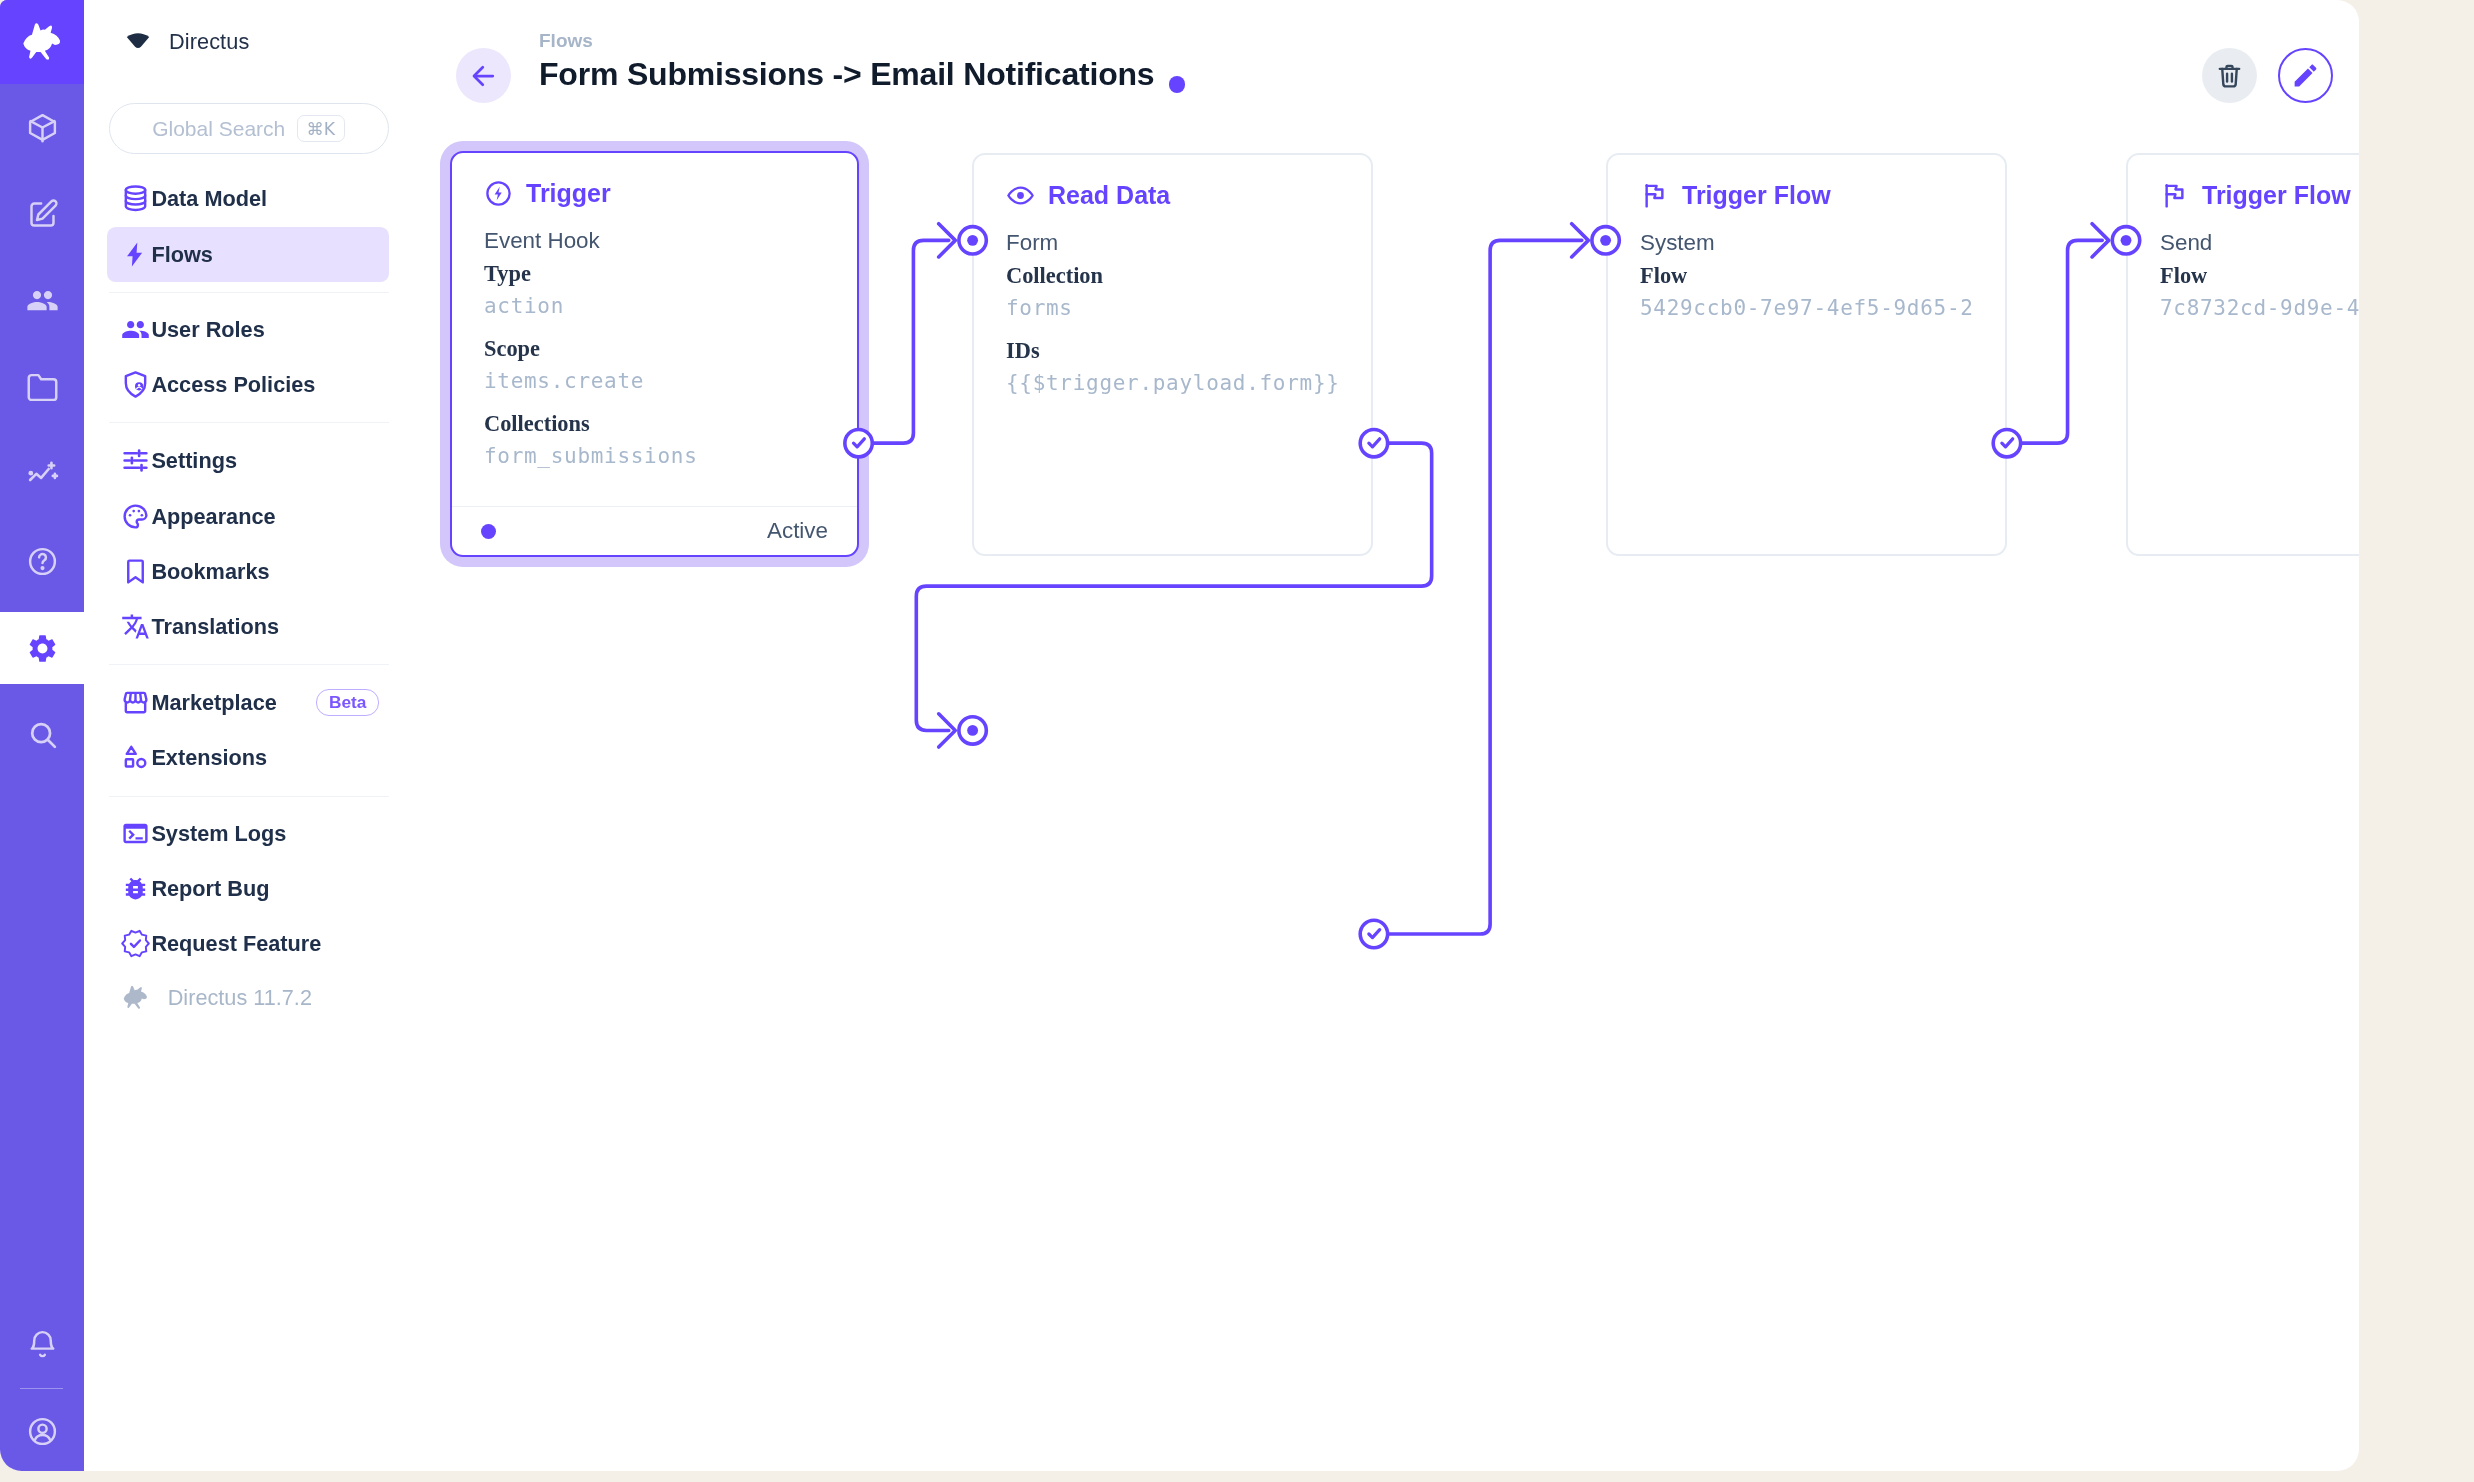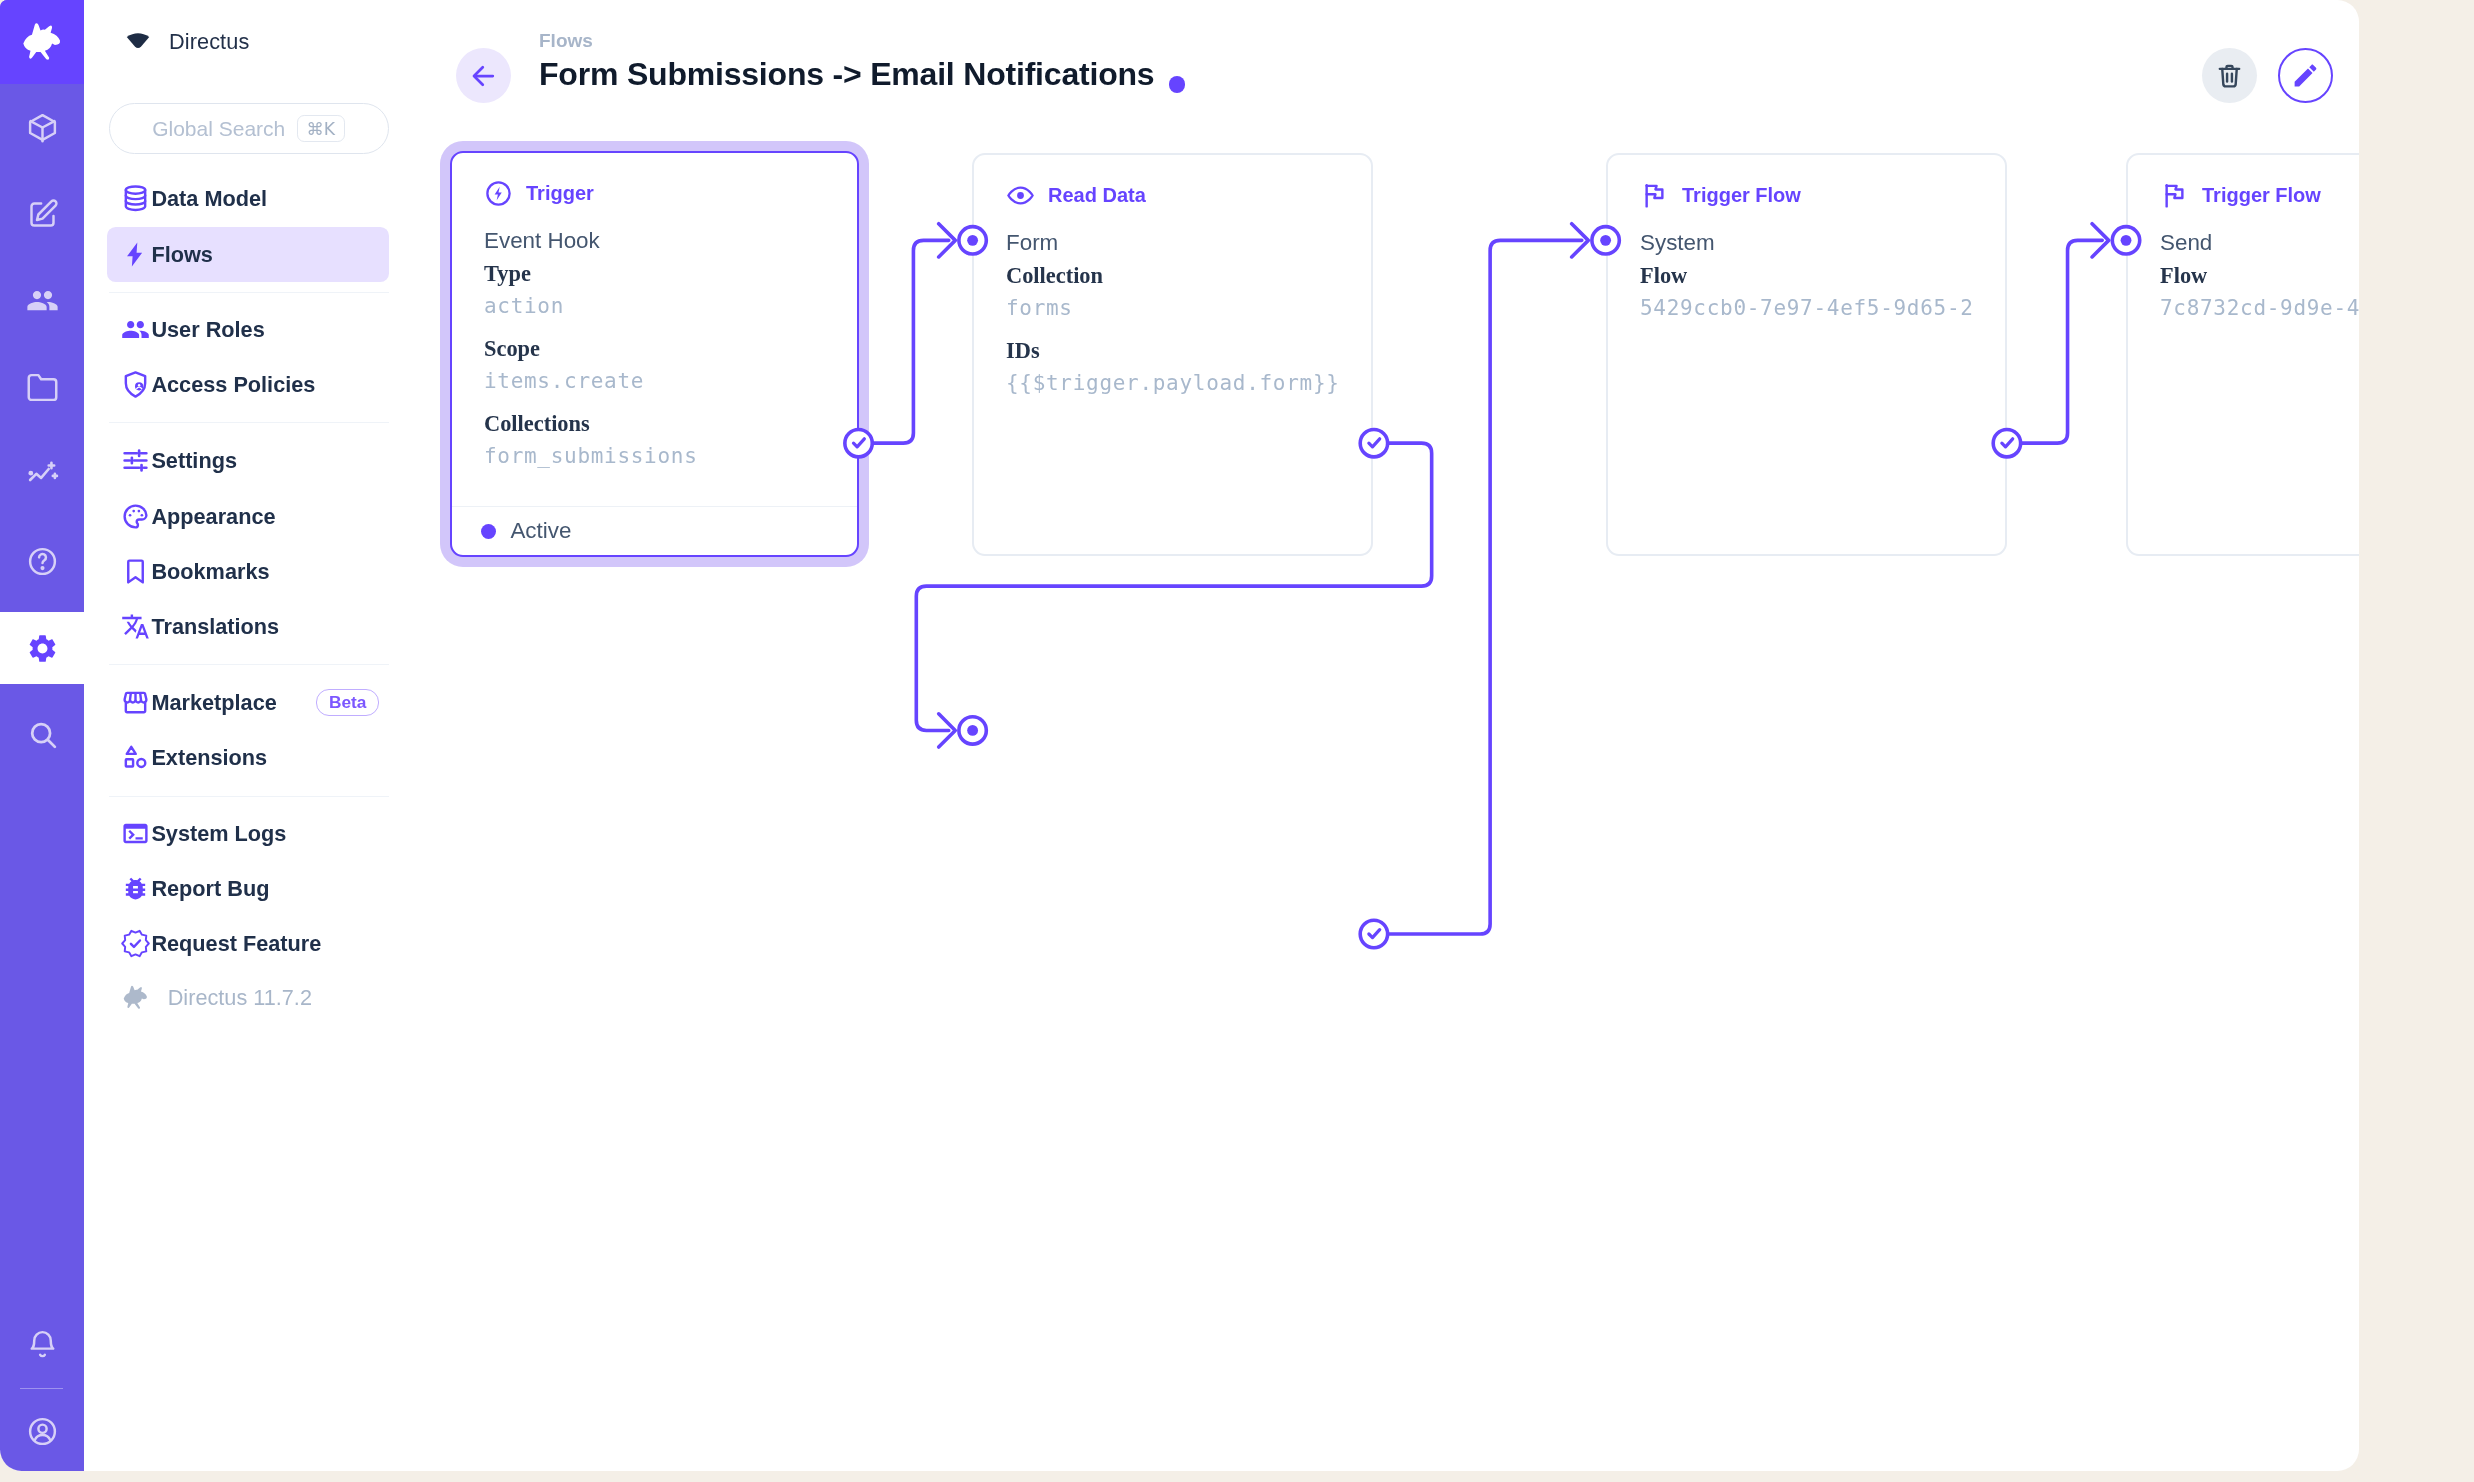--- a/index.html
+++ b/index.html
@@ -47,29 +47,29 @@
   .title-row{display:flex;align-items:flex-end;margin-top:3px;}
   .page-title{font-size:32px;font-weight:800;color:#101B2C;letter-spacing:-0.2px;white-space:nowrap;}
   .status-dot{width:16.6px;height:16.6px;border-radius:50%;background:#6644FF;margin-left:14.4px;}
   .hdr-btn{position:absolute;top:48px;width:55px;height:55px;border-radius:50%;display:flex;align-items:center;justify-content:center;cursor:pointer;z-index:2;box-sizing:border-box;}
   .trash-btn{left:2202px;background:#E9EDF2;color:#36475C;}
   .edit-btn{left:2278px;background:#FFFFFF;border:2.9px solid #6644FF;color:#6644FF;}
   .hdr-btn svg{width:29px;height:29px;}
   
   .node{position:absolute;background:#FFFFFF;border:2.2px solid #E7ECF3;border-radius:13px;box-sizing:border-box;padding:21.7px 32px;z-index:2;}
   .node.trigger{border:2.9px solid #6644FF;box-shadow:0 0 0 10px #D2C6FA;}
-  .node-title{height:38px;display:flex;align-items:center;gap:13px;color:#6644FF;font-size:20px;font-weight:700;}
+  .node-title{height:38px;display:flex;align-items:center;gap:13px;color:#6644FF;font-size:25px;font-weight:700;}
   .node-title svg{width:29px;height:29px;flex:0 0 auto;}
   .nrow{height:33px;line-height:33px;font-size:22.4px;white-space:nowrap;overflow:hidden;}
   .nrow.first{margin-top:11.6px;}
   .nrow.key{color:#44566F;}
   .nrow.label{color:#25344B;font-weight:700;font-family:Liberation Serif, serif;}
   .nrow.gap{margin-top:8.7px;}
   .nrow.mono{font-family:"DejaVu Sans Mono","Liberation Mono",monospace;font-size:21px;color:#A8B8CC;letter-spacing:0.7px;}
-  .node-footer{position:absolute;left:0;right:0;bottom:0;height:48px;border-top:1.4px solid #EDF1F6;display:flex;align-items:center;padding:0 29px;}
+  .node-footer{position:absolute;left:0;right:0;bottom:0;height:48px;border-top:1.4px solid #EDF1F6;display:flex;align-items:center;padding:0 29px;justify-content:space-between;}
   .footer-dot{width:15px;height:15px;border-radius:50%;background:#6644FF;}
   .footer-label{margin-left:14.4px;font-size:22.4px;color:#44566F;}
   
   .wires{position:absolute;left:0;top:0;width:2475px;height:1471px;z-index:3;pointer-events:none;}
   
   .rail{position:absolute;left:2383px;top:0;width:92px;height:1471px;background:#FFFFFF;border-left:1.4px solid #EAEEF5;z-index:6;box-sizing:border-box;}
   .rail-divider{position:absolute;left:0;width:90px;height:1.4px;background:#EAEEF5;}
   .rail-icon{position:absolute;left:0;width:90px;display:flex;align-items:center;justify-content:center;color:#36475C;cursor:pointer;}
   .rail-icon svg{width:33px;height:33px;}
   .badge{position:absolute;left:54px;top:102px;width:24.5px;height:24.5px;border-radius:50%;background:#6644FF;color:#fff;font-size:16px;font-weight:700;display:flex;align-items:center;justify-content:center;z-index:7;}

